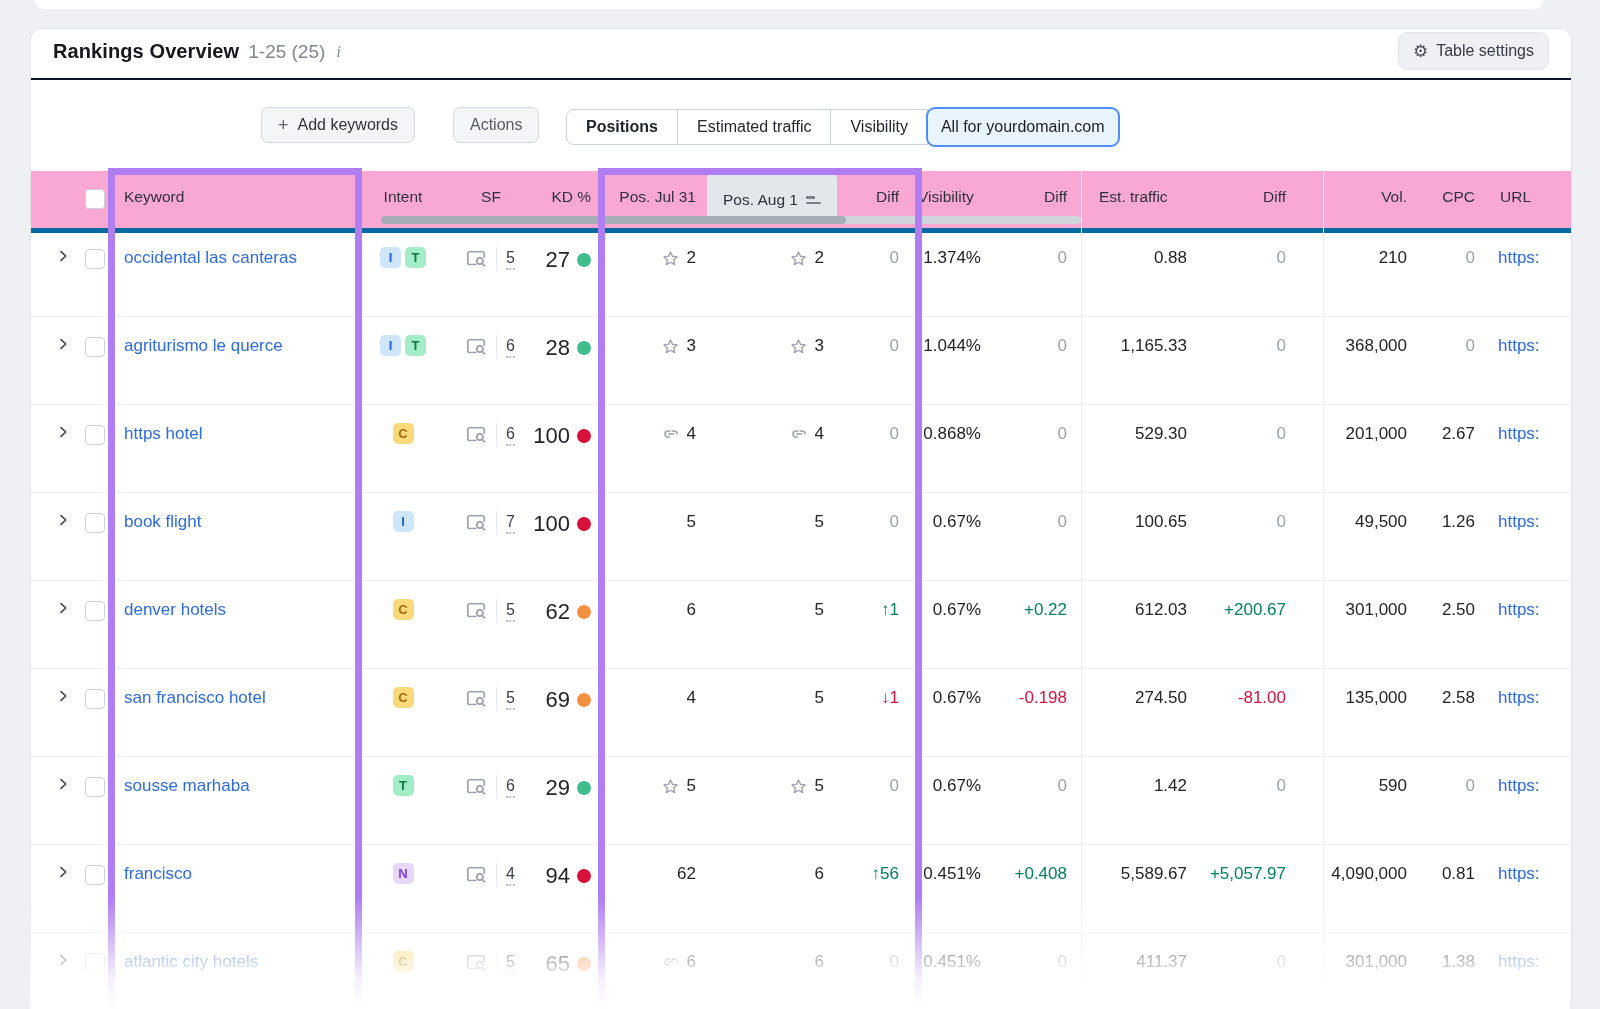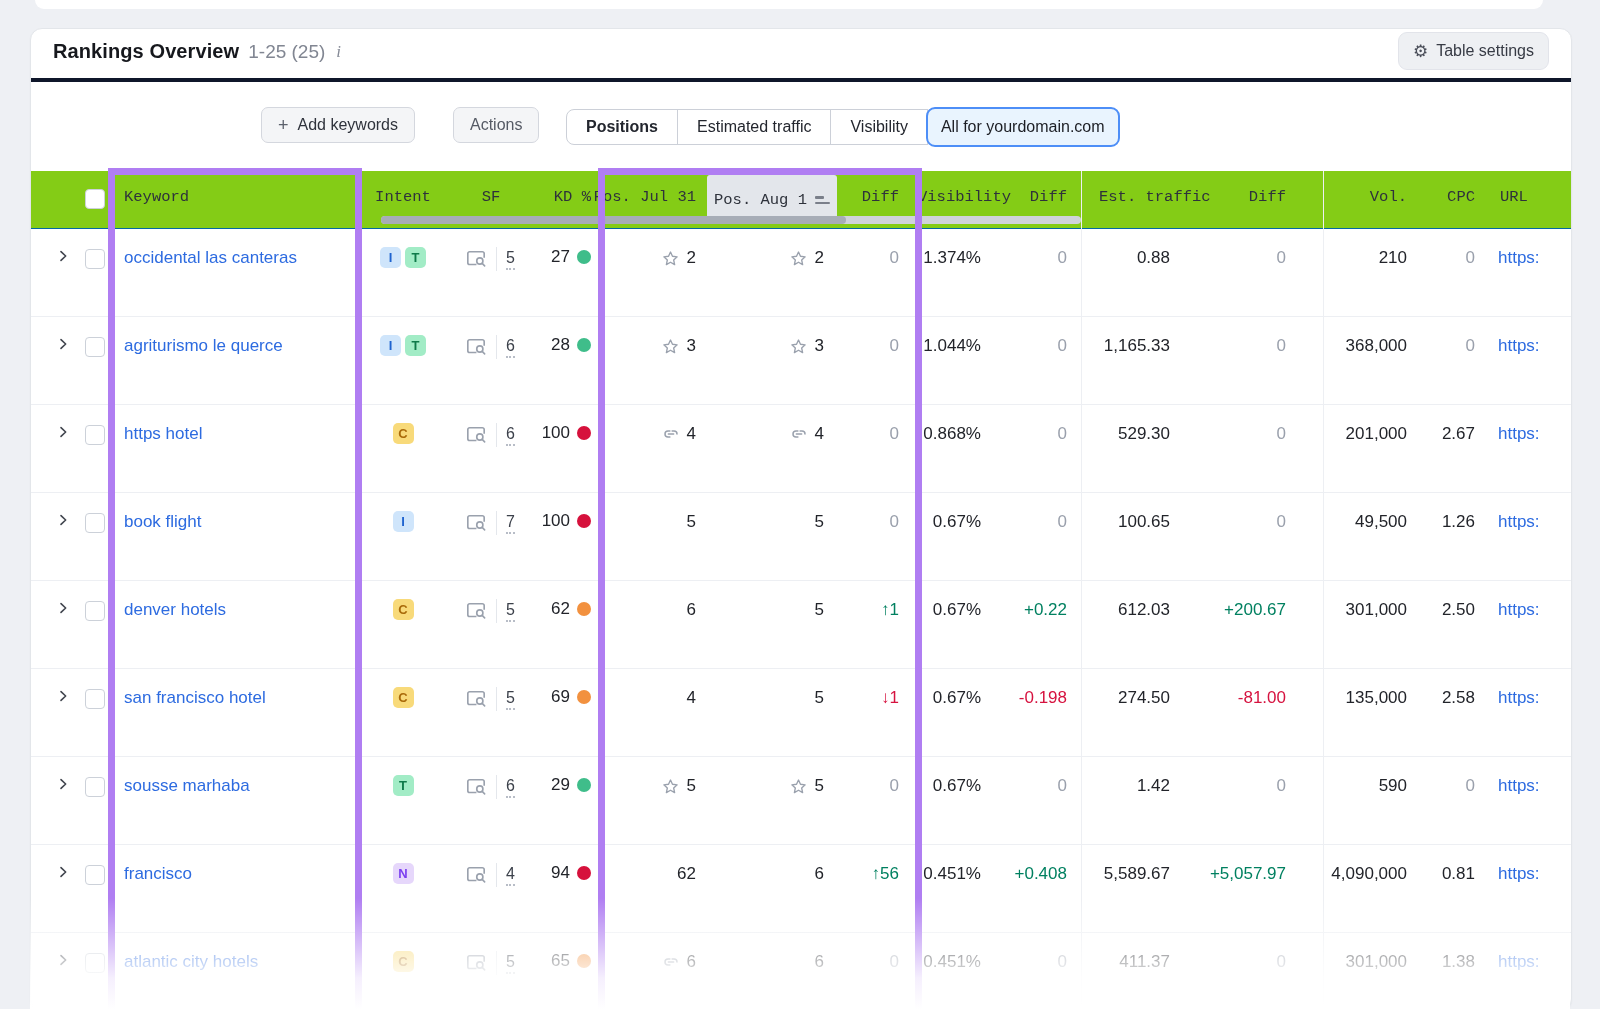--- a/index.html
+++ b/index.html
@@ -10,21 +10,21 @@
     color:#22242a;
   }
   .top-strip{position:absolute;left:35px;top:0;width:1508px;height:9px;background:#ffffff;border-radius:0 0 10px 10px;}
   .card{
     position:absolute;left:30px;top:28px;width:1540px;height:981px;
     background:#ffffff;border:1px solid #e3e6ea;border-radius:12px;
     box-shadow:0 1px 2px rgba(25,30,45,.04);
     overflow:hidden;
   }
   
-  .card-header{position:absolute;left:0;top:0;width:100%;height:49px;border-bottom:4px solid #0f172a;}
+  .card-header{position:absolute;left:0;top:0;width:100%;height:49px;border-bottom:2px solid #0f172a;}
   .title-wrap{position:absolute;left:22px;top:11px;display:flex;align-items:center;gap:9px;}
   .title{font-size:20px;font-weight:700;color:#16181d;letter-spacing:.1px;}
   .range{font-size:19px;color:#818692;}
   .info-i{font-family:"Liberation Serif","DejaVu Serif",serif;font-style:italic;font-size:17px;color:#868b97;margin-left:2px;}
   .settings-btn{
     position:absolute;right:22px;top:3px;height:36px;display:flex;align-items:center;gap:8px;
     background:#eef0f3;border:1px solid #e2e4ea;border-radius:9px;padding:0 14px;cursor:pointer;
     font-size:16px;color:#373b45;
   }
   .gear{font-size:17px;color:#4a4e59;line-height:1;}
@@ -36,21 +36,21 @@
   .actions-btn{position:absolute;left:422px;top:78px;background:#f4f5f7;border:1px solid #d4d7de;color:#555a65;padding:0 16px;}
   .seg-group{position:absolute;left:535px;top:78px;display:flex;align-items:center;}
   .seg{box-sizing:border-box;height:36px;display:flex;align-items:center;background:#fff;border:1px solid #ccd0d8;
        padding:0 19px;font-size:16px;color:#23262e;margin-left:-1px;cursor:pointer;}
   .seg:first-child{border-radius:8px 0 0 8px;margin-left:0;font-weight:bold;}
   .seg.selected{
     height:40px;background:#e9f4fe;border:2px solid #4d8ef7;border-radius:9px;color:#1c1e24;
     margin-left:-2px;position:relative;z-index:2;padding:0 13px;
   }
   
-  .thead{position:absolute;left:0;top:142px;width:100%;height:57px;background:#84cc16;border-bottom:1px solid #0369a1;font-family:Liberation Mono, monospace;}
+  .thead{position:absolute;left:0;top:142px;width:100%;height:57px;background:#f9a8d4;border-bottom:5px solid #0369a1;}
   .th{position:absolute;top:17px;font-size:15.5px;color:#2e323b;white-space:nowrap;cursor:pointer;}
   .th-check{position:absolute;left:54px;top:18px;}
   .checkbox{width:18px;height:18px;background:#fff;border:1px solid #ccd1d9;border-radius:4px;cursor:pointer;}
   .th-keyword{left:93px;}
   .th-intent{left:342px;width:60px;text-align:center;}
   .th-sf{left:434px;width:52px;text-align:center;}
   .th-kd{right:980px;}
   .th-posjul{right:875px;}
   .th-diff1{right:672px;}
   .th-vis{left:887px;}
@@ -76,32 +76,32 @@
   .trow{position:absolute;left:0;width:100%;height:88px;border-bottom:1px solid #edeff3;}
   .cellv{position:absolute;top:17px;font-size:17px;line-height:26px;white-space:nowrap;}
   .c-expand{left:24px;top:20px;position:absolute;cursor:pointer;}
   .c-check{left:54px;top:21px;position:absolute;}
   .c-keyword{left:93px;color:#2d6be0;cursor:pointer;}
   .c-intent{left:327px;width:90px;display:flex;justify-content:center;gap:4px;top:19px;position:absolute;}
   .c-sf{left:434px;display:flex;align-items:center;gap:9px;top:19px;position:absolute;}
   .sf-div{width:1px;height:24px;background:#e4e7ec;}
   .sf-num{font-size:16px;color:#3c414b;border-bottom:2px dotted #b8bdc7;line-height:20px;cursor:pointer;}
   .c-kd{right:980px;display:flex;align-items:center;gap:7px;top:19px;position:absolute;}
-  .kd-num{font-size:17px;color:#22242a;}
+  .kd-num{font-size:22px;color:#22242a;}
   .dot{width:14px;height:14px;border-radius:50%;}
   .dot-green{background:#3fbd8a;}
   .dot-orange{background:#f2913f;}
   .dot-red{background:#d6113c;}
   .c-posjul{right:875px;}
   .c-posaug{right:747px;}
   .pos-flex{display:flex;align-items:center;gap:7px;justify-content:flex-end;}
   .c-diff1{right:672px;}
   .c-vis{right:590px;}
   .c-diff2{right:504px;}
-  .c-est{right:401px;}
+  .c-est{right:384px;}
   .c-diff3{right:285px;}
   .c-vol{right:164px;}
   .c-cpc{right:96px;}
   .c-url{left:1467px;color:#2d6be0;cursor:pointer;}
   .t-zero{color:#9aa0ac;}
   .t-pos{color:#008060;}
   .t-neg{color:#d6123f;}
   .badge{width:21px;height:21px;border-radius:5px;display:inline-flex;align-items:center;justify-content:center;
          font-size:13px;font-weight:700;}
   .badge-I{background:#cfe5fb;color:#1f63cf;}

